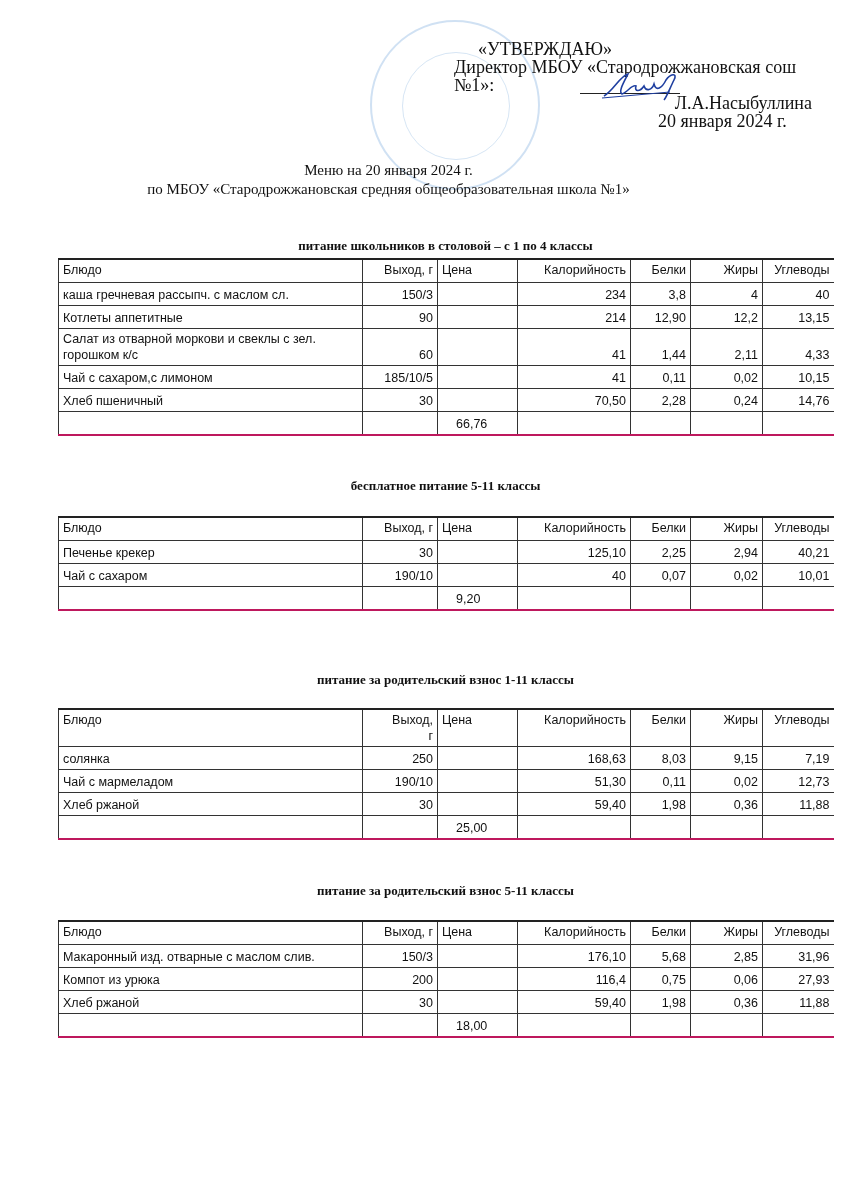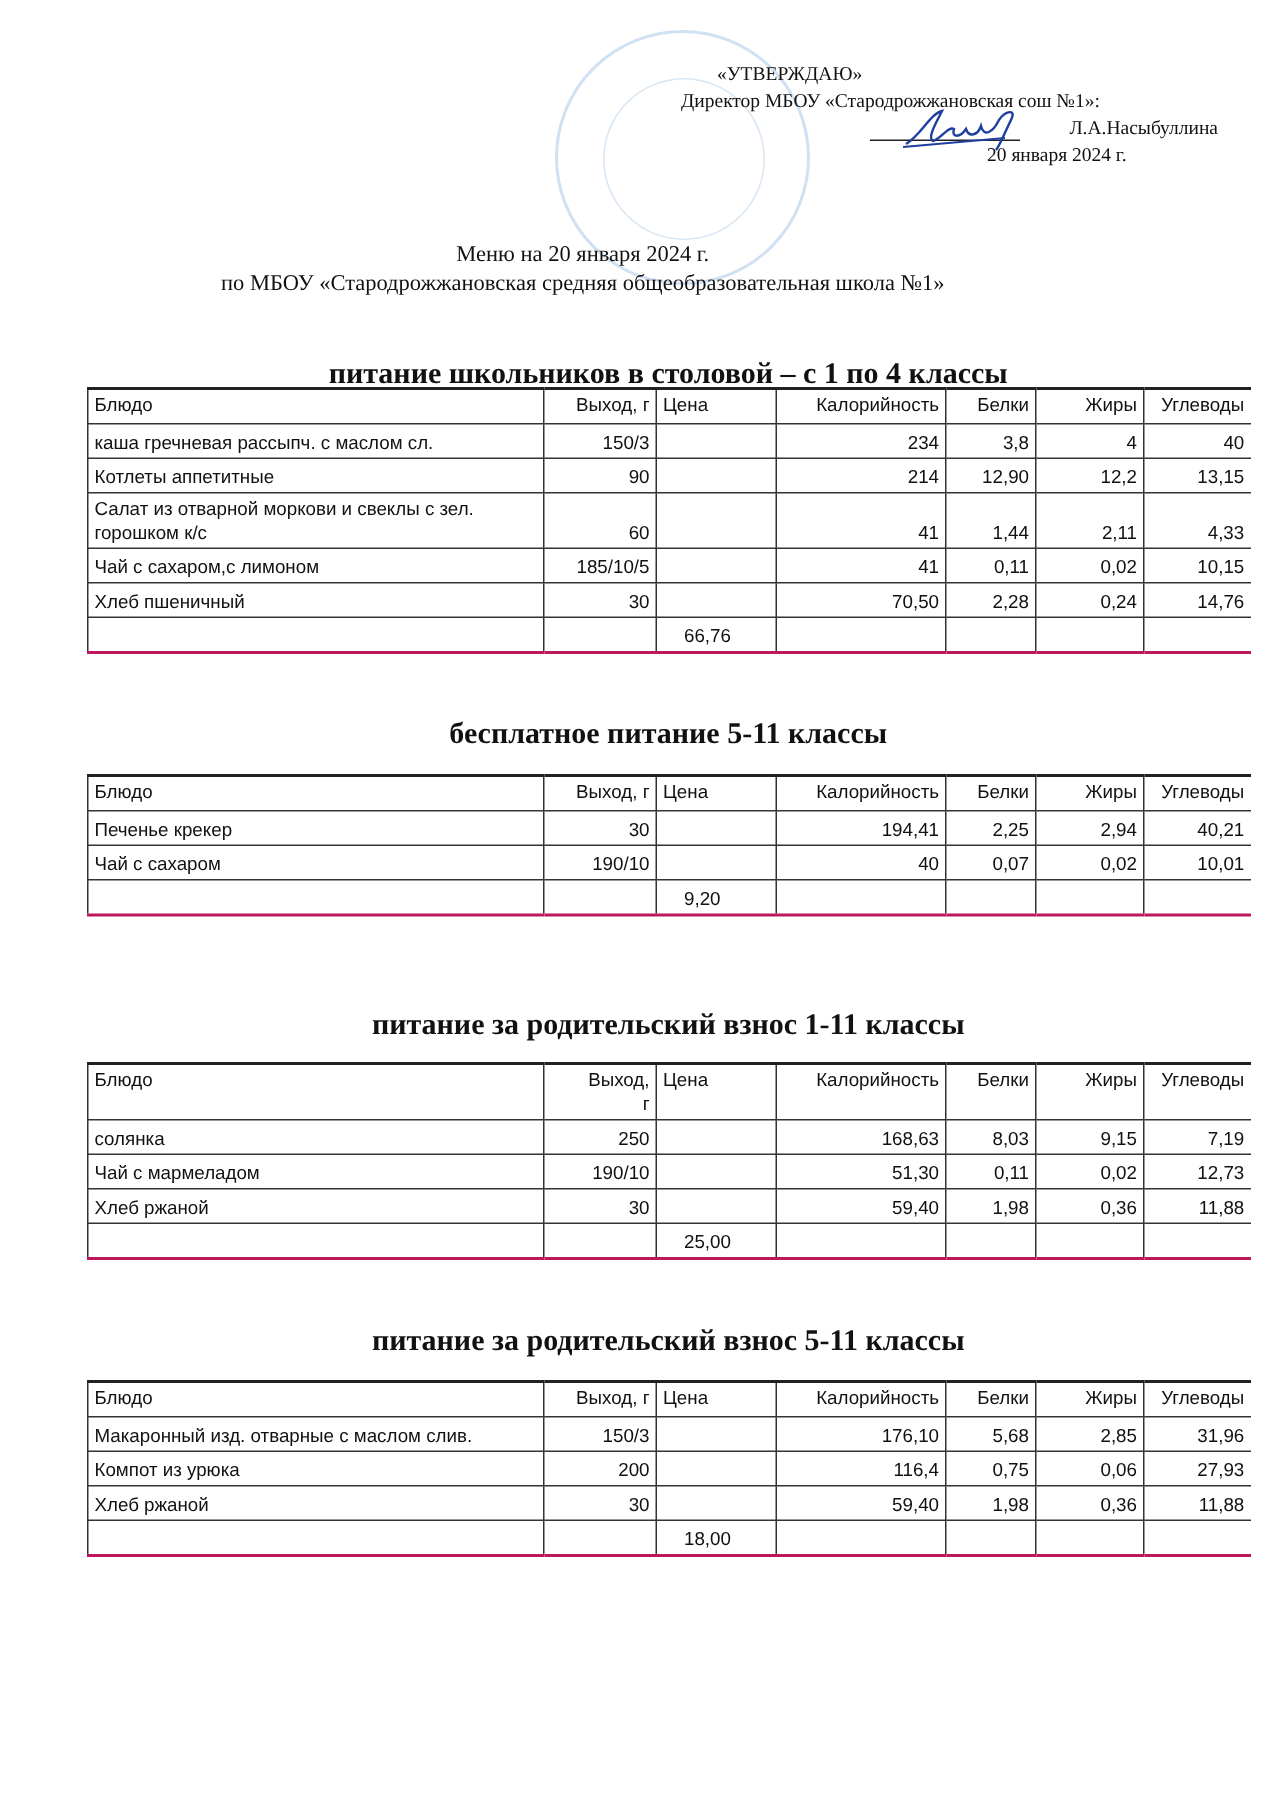--- a/index.html
+++ b/index.html
@@ -1,36 +1,36 @@
 <!DOCTYPE html>
 <html><head>
 <meta charset="utf-8">
 <style>
   html, body { margin: 0; padding: 0; background: #ffffff; }
   body { width: 855px; height: 1200px; position: relative; overflow: hidden; color: #111; }
   .serif { font-family: "Liberation Serif", "DejaVu Serif", serif; }
 
-  .approve { position: absolute; left: 440px; top: 40px; width: 400px; font-size: 13px; line-height: 18px; }
+  .approve { position: absolute; left: 440px; top: 40px; width: 400px; font-size: 18px; line-height: 18px; }
   .approve .l1 { padding-left: 38px; }
   .approve .l2 { padding-left: 14px; }
   .approve .l3 { text-align: right; padding-right: 28px; }
   .approve .l4 { padding-left: 218px; }
   .sig-line { position: absolute; left: 580px; top: 93px; width: 100px; border-top: 1px solid #222; }
   .signature { position: absolute; left: 600px; top: 70px; width: 90px; height: 32px; }
 
   .stamp { position: absolute; left: 370px; top: 20px; width: 170px; height: 170px; border-radius: 50%;
            border: 2px solid rgba(120,170,220,0.35); box-sizing: border-box; }
   .stamp::after { content: ""; position: absolute; left: 30px; top: 30px; width: 106px; height: 106px;
            border-radius: 50%; border: 1px solid rgba(120,170,220,0.30); }
 
   .title { position: absolute; left: 0; width: 777px; text-align: center; font-size: 15px; }
   .title.t1 { top: 162px; }
   .title.t2 { top: 181px; }
 
-  .section-title { position: absolute; left: 58px; width: 775px; text-align: center; font-weight: bold; font-size: 20px; }
+  .section-title { position: absolute; left: 58px; width: 775px; text-align: center; font-weight: bold; font-size: 13px; }
 
   table.menu { position: absolute; left: 58px; border-collapse: collapse; table-layout: fixed; width: 775px;
                font-family: "Liberation Sans", "DejaVu Sans", sans-serif; font-size: 12.5px; }
   table.menu td { border: 1px solid #333; padding: 2px 4px; vertical-align: bottom; height: 18px; line-height: 16px; }
   table.menu tr:first-child td { border-top: 2px solid #222; vertical-align: top; }
   table.menu tr:last-child td { border-bottom: 2px solid #be185d; }
   table.menu td:last-child { border-right: none; }
   table.menu td.num { text-align: right; }
   table.menu td.left { text-align: left; margin-left: 17px; }
   table.menu td.price { text-align: left; padding-left: 18px; }
@@ -151,21 +151,21 @@
     <td class="left">Цена</td>
     <td class="num">Калорийность</td>
     <td class="num">Белки</td>
     <td class="num">Жиры</td>
     <td class="num">Углеводы</td>
   </tr>
   <tr>
     <td class="left">Печенье крекер</td>
     <td class="num">30</td>
     <td></td>
-    <td class="num">194,41</td>
+    <td class="num">125,10</td>
     <td class="num">2,25</td>
     <td class="num">2,94</td>
     <td class="num">40,21</td>
   </tr>
   <tr>
     <td class="left">Чай с сахаром</td>
     <td class="num">190/10</td>
     <td></td>
     <td class="num">40</td>
     <td class="num">0,07</td>

